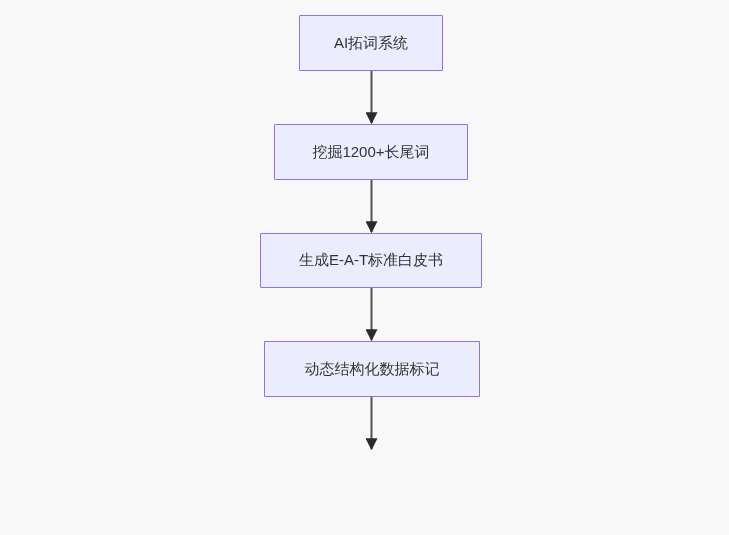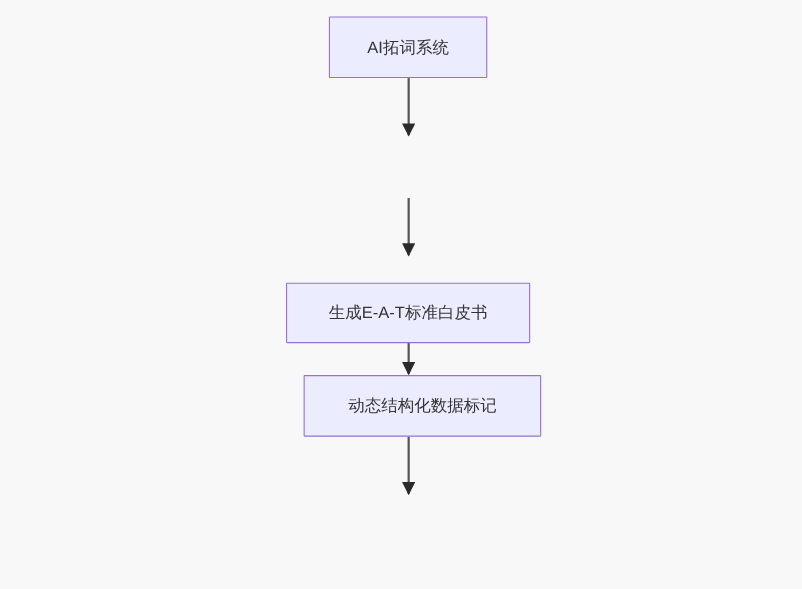--- a/index.html
+++ b/index.html
@@ -41,22 +41,22 @@
     display: flex;
     align-items: center;
     justify-content: center;
     font-size: 15px;
     color: #333333;
     text-align: center;
     white-space: nowrap;
   }
   .node-1 { left: 299px; top: 15px;  width: 144px; height: 56px; }
   .node-2 { left: 274px; top: 124px; width: 194px; height: 56px; }
-  .node-3 { left: 260px; top: 233px; width: 222px; height: 55px; margin-top: 24px; }
-  .node-4 { left: 276px; top: 341px; width: 216px; height: 56px; }
+  .node-3 { left: 260px; top: 233px; width: 222px; height: 55px; }
+  .node-4 { left: 264px; top: 341px; width: 216px; height: 56px; }
   .node-5 { left: 254px; top: 450px; width: 234px; height: 55px; }
 </style>
 </head>
 <body>
 
 <div class="canvas">
 
   <svg class="edges" width="729" height="535" viewBox="0 0 729 535" xmlns="http://www.w3.org/2000/svg">
     <defs>
       <marker id="arrow" viewBox="0 0 10 10" refX="9" refY="5" markerWidth="12" markerHeight="12" markerUnits="userSpaceOnUse" orient="auto">
@@ -66,20 +66,23 @@
     <line class="edge-line" x1="371.5" y1="71" x2="371.5" y2="123" marker-end="url(#arrow)" stroke="#555555"></line>
     <line class="edge-line" x1="371.5" y1="180" x2="371.5" y2="232" marker-end="url(#arrow)" stroke="#555555"></line>
     <line class="edge-line" x1="371.5" y1="288" x2="371.5" y2="340" marker-end="url(#arrow)" stroke="#555555"></line>
     <line class="edge-line" x1="371.5" y1="397" x2="371.5" y2="449" marker-end="url(#arrow)" stroke="#555555"></line>
   </svg>
 
   <div class="node node-1">
     <span>AI拓词系统</span>
   </div>
 
+  <div class="node node-2">
+    <span>挖掘1200+长尾词</span>
+  </div>
 
   <div class="node node-3">
     <span>生成E-A-T标准白皮书</span>
   </div>
 
   <div class="node node-4">
     <span>动态结构化数据标记</span>
   </div>
 
 

